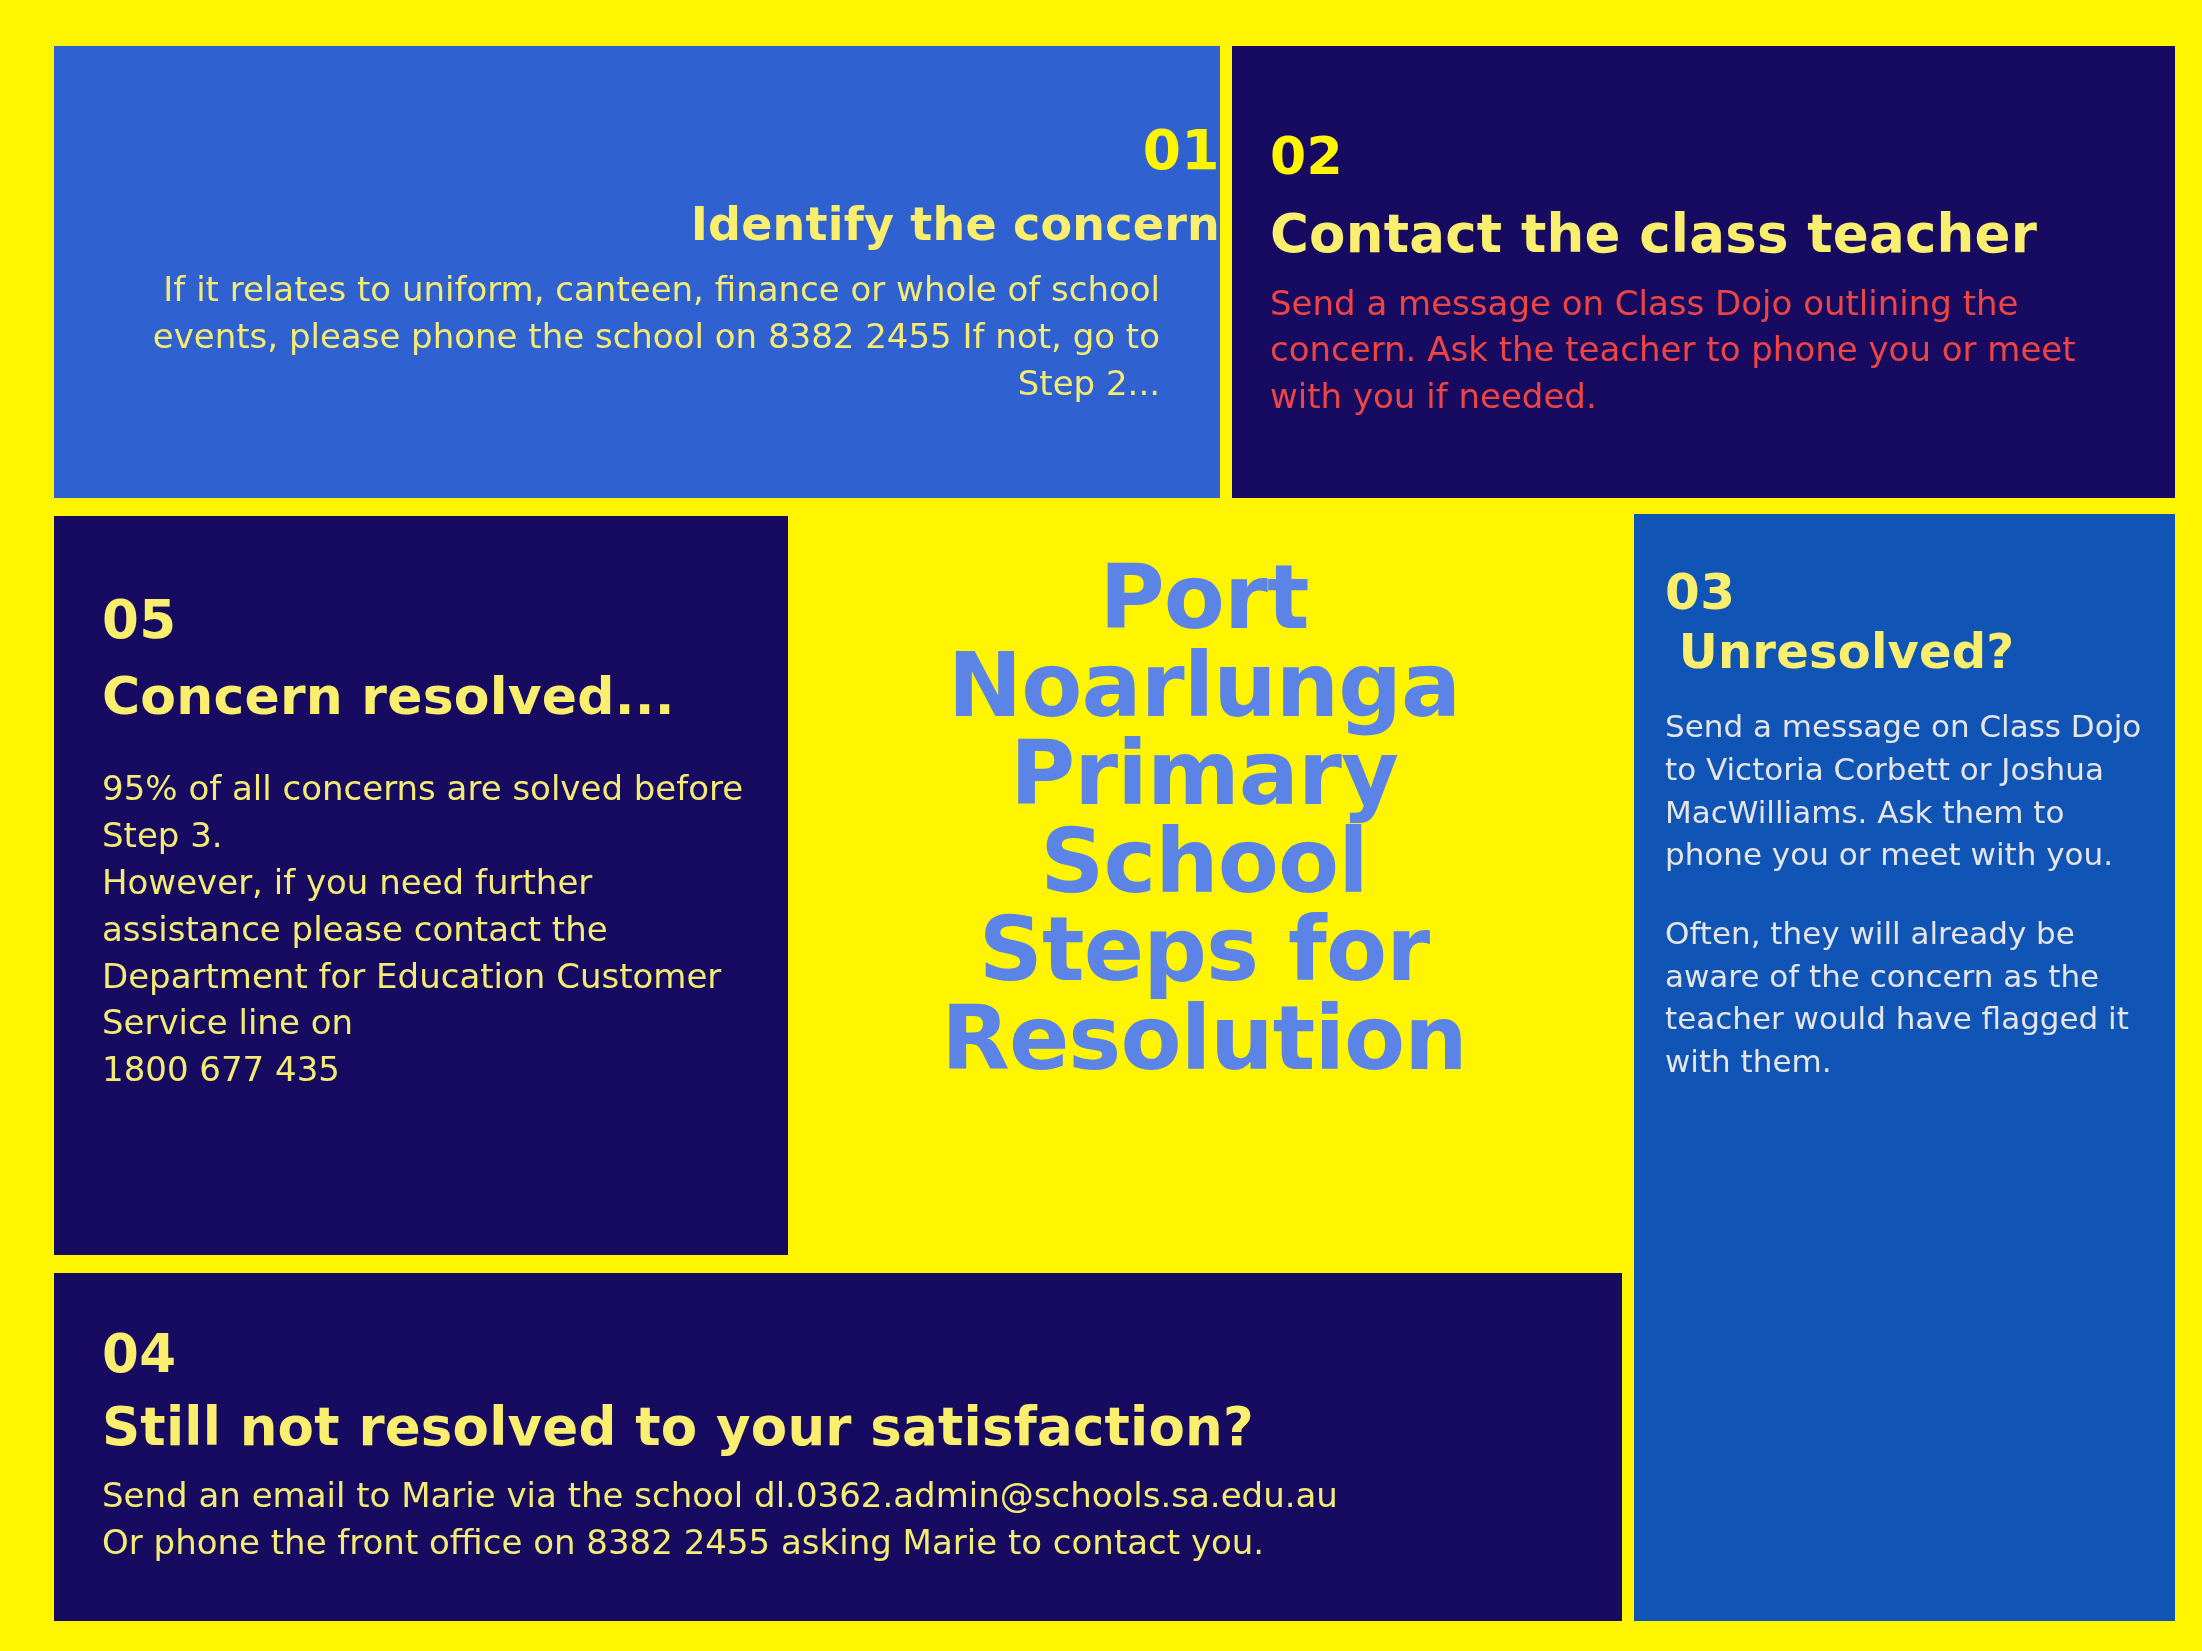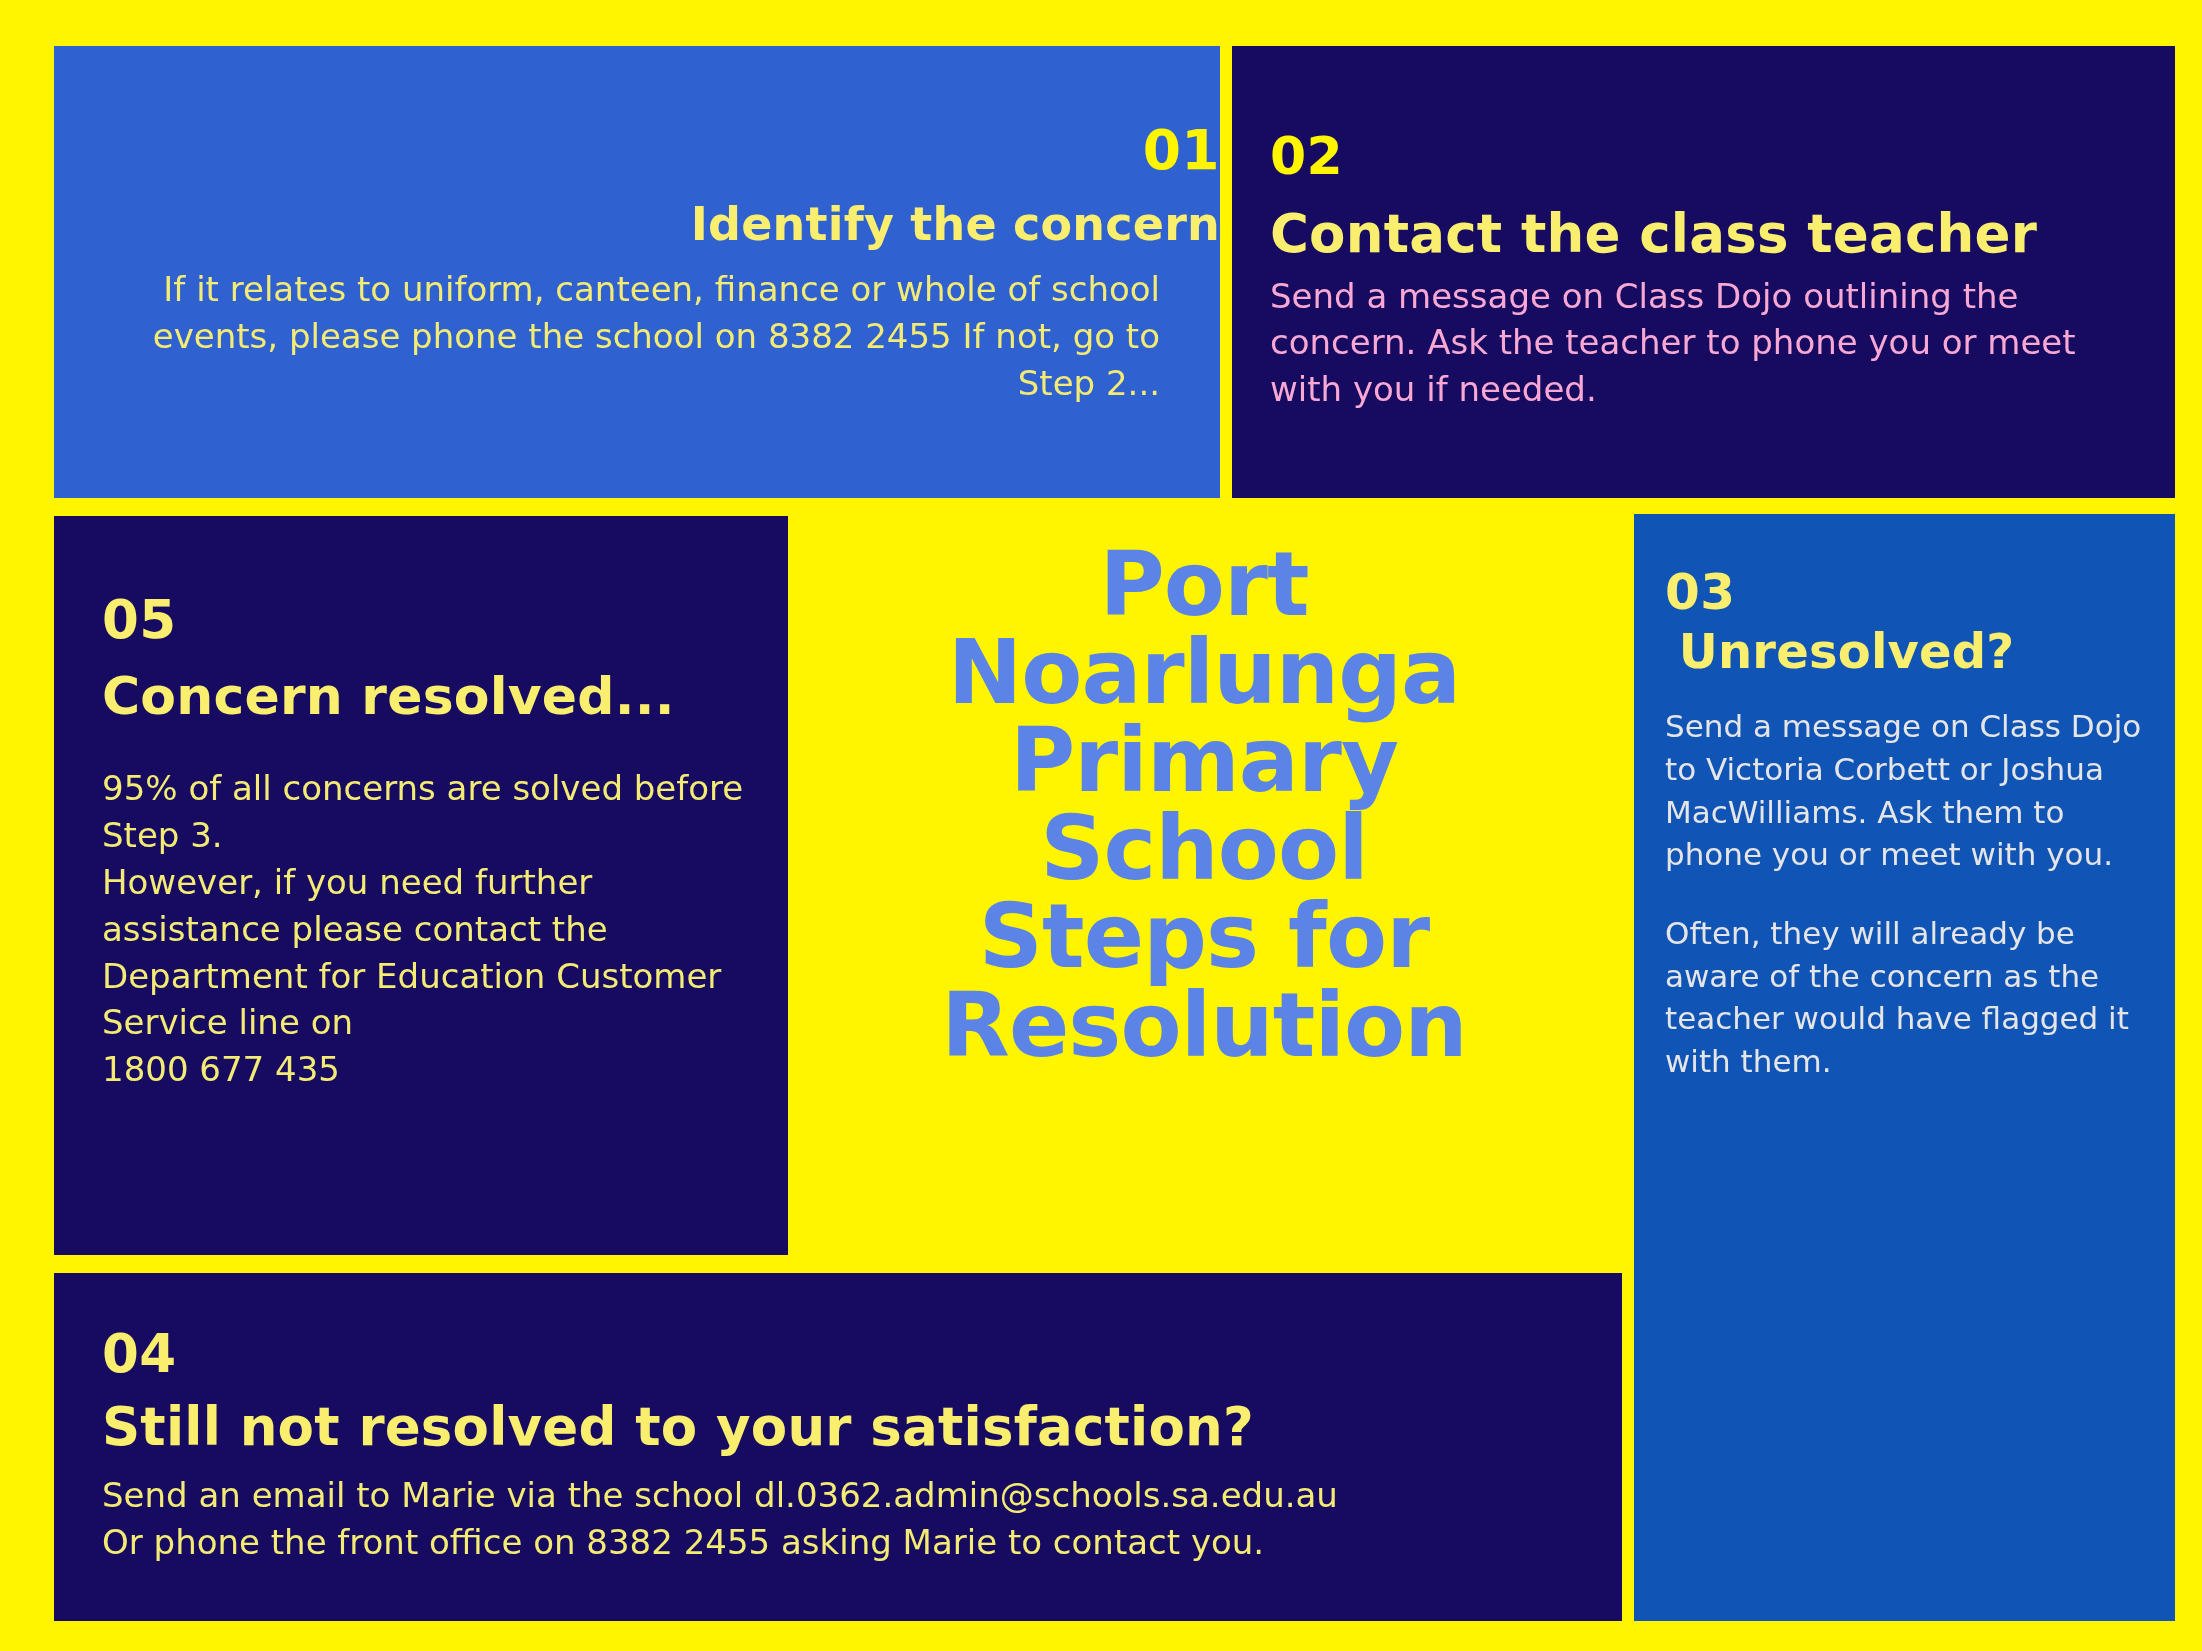--- a/index.html
+++ b/index.html
@@ -56,21 +56,21 @@
   #card-01 .step-head { color: #FAEE6E; font-size: 46px; margin-top: 19px; }
   #card-01 .step-body { color: #F4EB74; font-size: 34px; margin-top: 15.5px; width: 1058px; }
 
   
   #card-02 {
     left: 1232px; top: 46px; width: 943px; height: 452px;
     padding: 83px 0 0 38px;
   }
   #card-02 .step-num  { color: #FFF500; font-size: 52px; }
   #card-02 .step-head { color: #FAEE6E; font-size: 53px; margin-top: 20.6px; }
-  #card-02 .step-body { color: #f9a8d4; font-size: 34px; margin-top: 9px; width: 860px; }
+  #card-02 .step-body { color: #ef4444; font-size: 34px; margin-top: 16px; width: 860px; }
 
   
   #card-05 {
     left: 54px; top: 516px; width: 734px; height: 739px;
     padding: 76px 0 0 48px;
   }
   #card-05 .step-num  { color: #FAEE6E; font-size: 53px; }
   #card-05 .step-head { color: #FAEE6E; font-size: 52px; margin-top: 19px; }
   #card-05 .step-body { color: #F4EB74; font-size: 34px; margin-top: 40px; width: 654px; }
 
@@ -88,21 +88,21 @@
     left: 54px; top: 1273px; width: 1568px; height: 348px;
     padding: 53px 0 0 48px;
   }
   #card-04 .step-num  { color: #FAEE6E; font-size: 53px; }
   #card-04 .step-head { color: #FAEE6E; font-size: 53px; margin-top: 15.5px; }
   #card-04 .step-body { color: #F4EB74; font-size: 34px; margin-top: 15.5px; width: 1480px; }
 
   
   #poster-title {
     position: absolute;
-    left: 860px; top: 540px;
+    left: 860px; top: 553px;
     width: 688px; height: 680px;
     display: flex;
     flex-direction: column;
     align-items: center;
     justify-content: flex-start;
     color: #5B84E6;
     font-weight: 700;
     font-size: 89px;
     line-height: 0.99;
     text-align: center;

